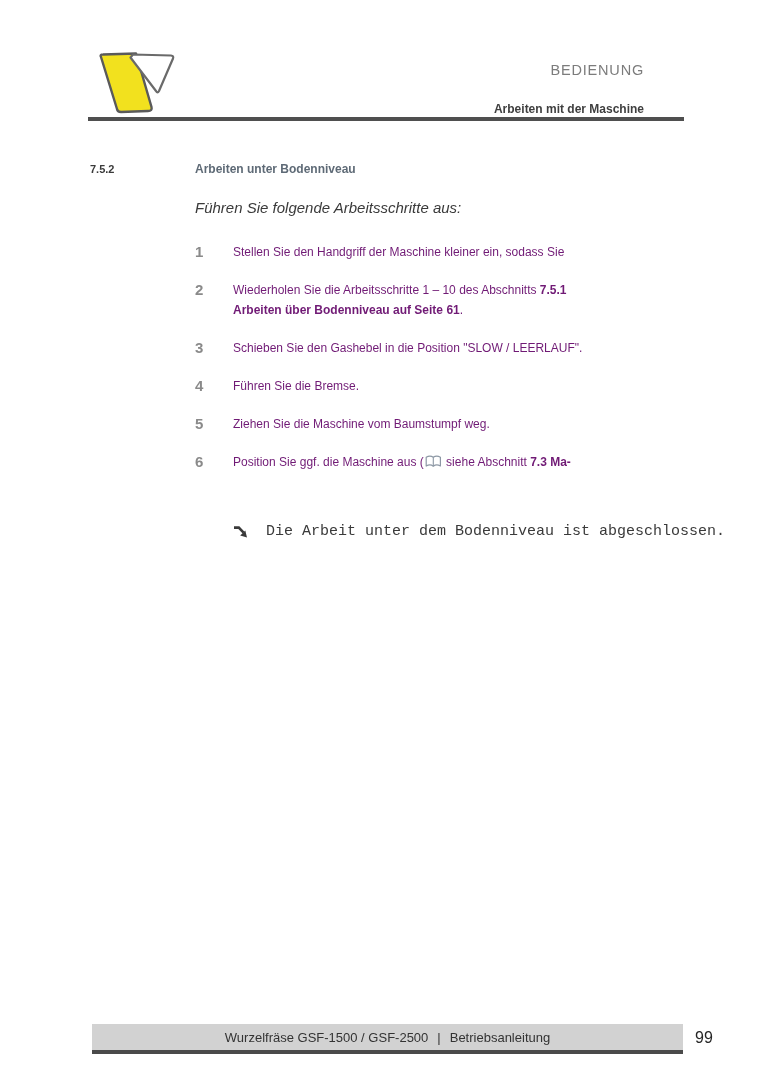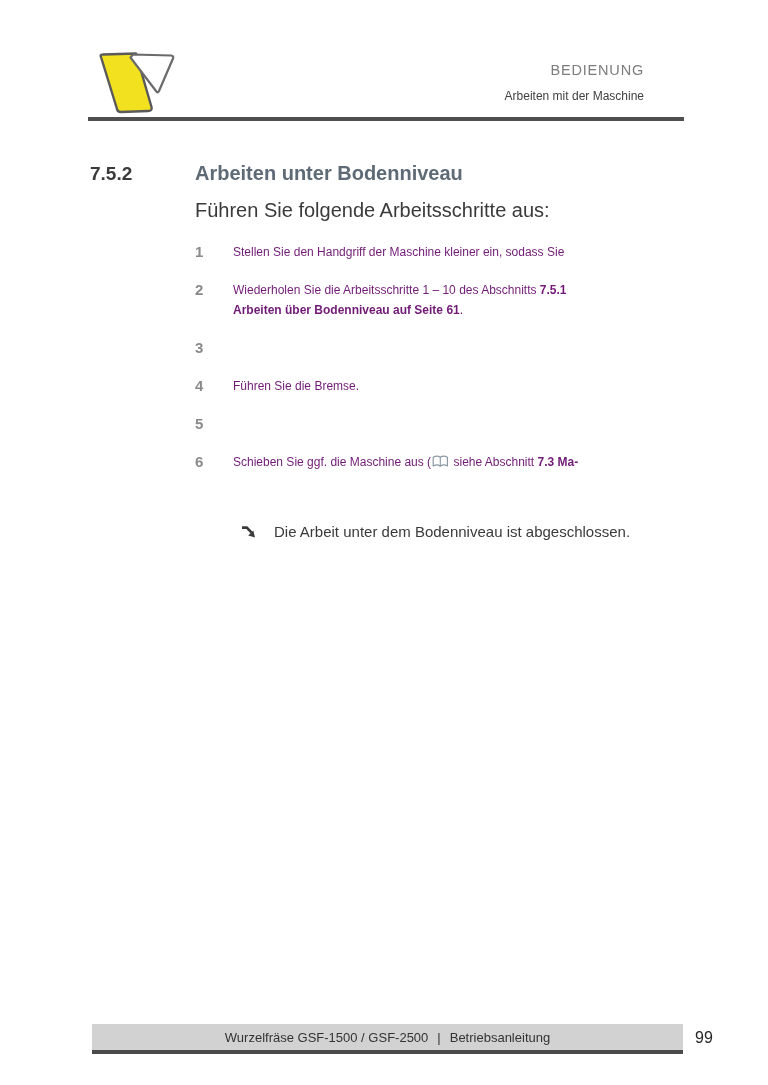--- a/index.html
+++ b/index.html
@@ -11,53 +11,53 @@
     background:#ffffff;
     overflow:hidden;
   }
   
   .logo { position:absolute; left:93px; top:50px; }
   .header-right { position:absolute; right:84px; top:62px; text-align:right; }
   .chapter-title {
     font-size:14.5px; letter-spacing:0.8px; color:#7c7c7c; font-weight:400;
   }
   .header-subtitle {
-    margin-top:11px; font-size:12px; font-weight:400; color:#3f3f3f;
+    margin-top:24px; font-size:12px; font-weight:700; color:#3f3f3f;
   }
   .header-rule {
     position:absolute; left:88px; top:117px; width:596px; height:4px;
     background:#4f4f4f;
   }
   
   .section-number {
     position:absolute; left:90px; top:163px;
-    font-size:19px; font-weight:700; color:#3a3a3a;
+    font-size:11px; font-weight:700; color:#3a3a3a;
   }
   .section-title {
     position:absolute; left:195px; top:162px;
-    font-size:20px; font-weight:700; color:#5e6a76;
+    font-size:12px; font-weight:700; color:#5e6a76;
   }
   .intro {
     position:absolute; left:195px; top:199px;
-    font-size:20px; color:#3a3a3a;
+    font-size:15px; color:#3a3a3a;font-style:italic;
   }
   .steps { position:absolute; left:195px; top:242px; width:490px; }
   .step-row { display:flex; margin-bottom:18px; }
   .step-number {
     width:38px; flex:0 0 38px;
     font-size:15px; font-weight:700; color:#8a8a8a; line-height:20px;
   }
   .step-text {
     font-size:12px; color:#701a75; line-height:20px; max-width:450px;
   }
   .step-text .bold { font-weight:700; }
   .book-icon { display:inline-block; vertical-align:-2px; margin:0 1px; }
   .result-row {
-    position:absolute; left:241px; top:522px;
-    display:flex; align-items:flex-start;
+    position:absolute; left:233px; top:522px;
+    display:flex; align-items:flex-start;font-family:Liberation Mono, monospace;
   }
   .result-arrow { flex:0 0 auto; margin:3px 18px 0 0; }
   .result-text { font-size:15px; color:#3a3a3a; line-height:20px; }
   
   .footer-bar {
     position:absolute; left:92px; top:1024px; width:591px; height:30px;
     background:#d2d2d2; border-bottom:4px solid #4a4a4a;
     display:flex; align-items:center; justify-content:center;
     font-size:13px; color:#333333;
   }
@@ -94,31 +94,33 @@
       <div class="step-row">
         <div class="step-number">1</div>
         <div class="step-text"><span>Stellen Sie den Handgriff der Maschine kleiner ein, sodass Sie</span><br></div>
       </div>
       <div class="step-row">
         <div class="step-number">2</div>
         <div class="step-text"><span>Wiederholen Sie die Arbeitsschritte 1 – 10 des Abschnitts </span><span class="bold">7.5.1</span><br><span class="bold">Arbeiten über Bodenniveau auf Seite 61</span><span>.</span></div>
       </div>
       <div class="step-row">
         <div class="step-number">3</div>
+        <div class="step-text"><span>Schieben Sie den Gashebel in die Position "SLOW / LEERLAUF".</span></div>
       </div>
       <div class="step-row">
         <div class="step-number">4</div>
         <div class="step-text"><span>Führen Sie die Bremse.</span></div>
       </div>
       <div class="step-row">
         <div class="step-number">5</div>
+        <div class="step-text"><span>Ziehen Sie die Maschine vom Baumstumpf weg.</span></div>
       </div>
       <div class="step-row">
         <div class="step-number">6</div>
-        <div class="step-text"><span>Schieben Sie ggf. die Maschine aus (</span><span class="book-icon"><svg width="17" height="13" viewBox="0 0 17 13">
+        <div class="step-text"><span>Position Sie ggf. die Maschine aus (</span><span class="book-icon"><svg width="17" height="13" viewBox="0 0 17 13">
               <path d="M1.2,2.2 C3.6,0.8 6.3,0.8 8.3,2.3 C10.3,0.8 13,0.8 15.4,2.2 L15.4,11 C13,9.7 10.3,9.7 8.3,11.2 C6.3,9.7 3.6,9.7 1.2,11 Z" fill="#ffffff" stroke="#8d98a5" stroke-width="1.2" stroke-linejoin="round"></path>
               <line x1="8.3" y1="2.3" x2="8.3" y2="11.2" stroke="#8d98a5" stroke-width="1.1"></line>
             </svg></span><span> siehe Abschnitt </span><span class="bold">7.3 Ma-</span><br></div>
       </div>
     </div>
 
   <div class="result-row">
     <span class="result-arrow">
       <svg width="15" height="14" viewBox="0 0 15 14">
         <path d="M1,2.6 L5.8,2.6 L10.6,7.6" fill="none" stroke="#3a3a3a" stroke-width="2.6"></path>

